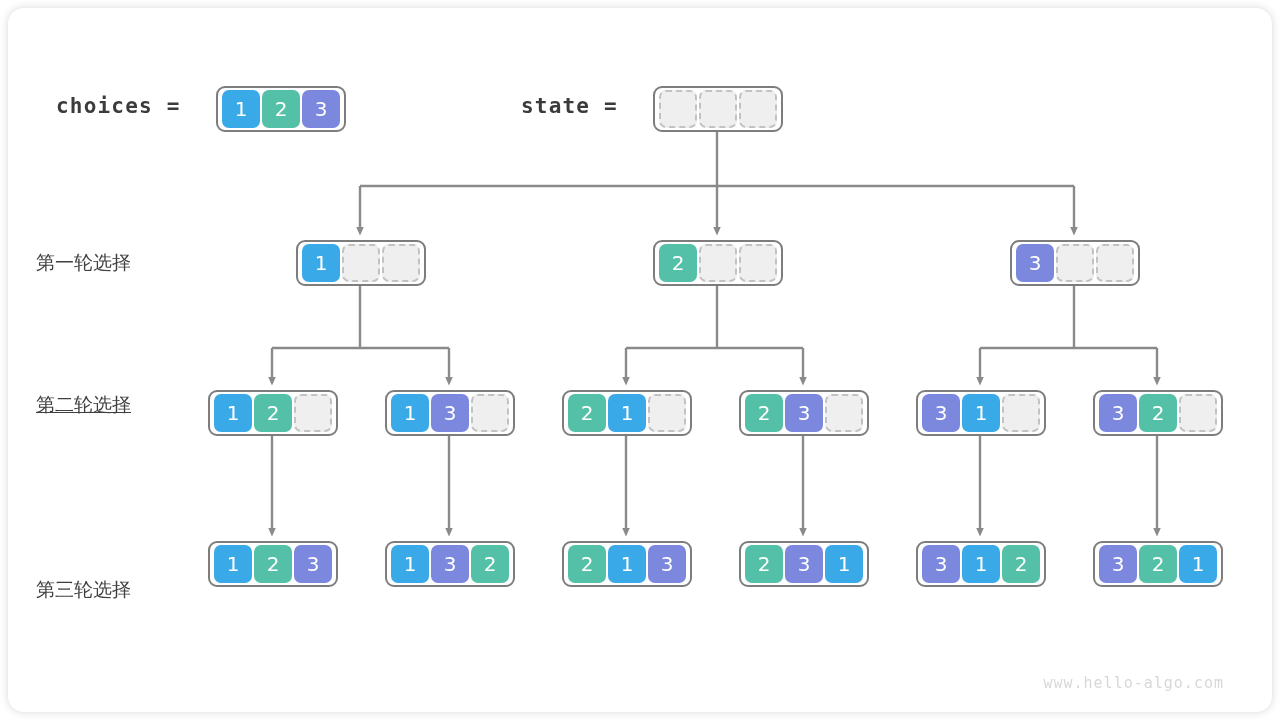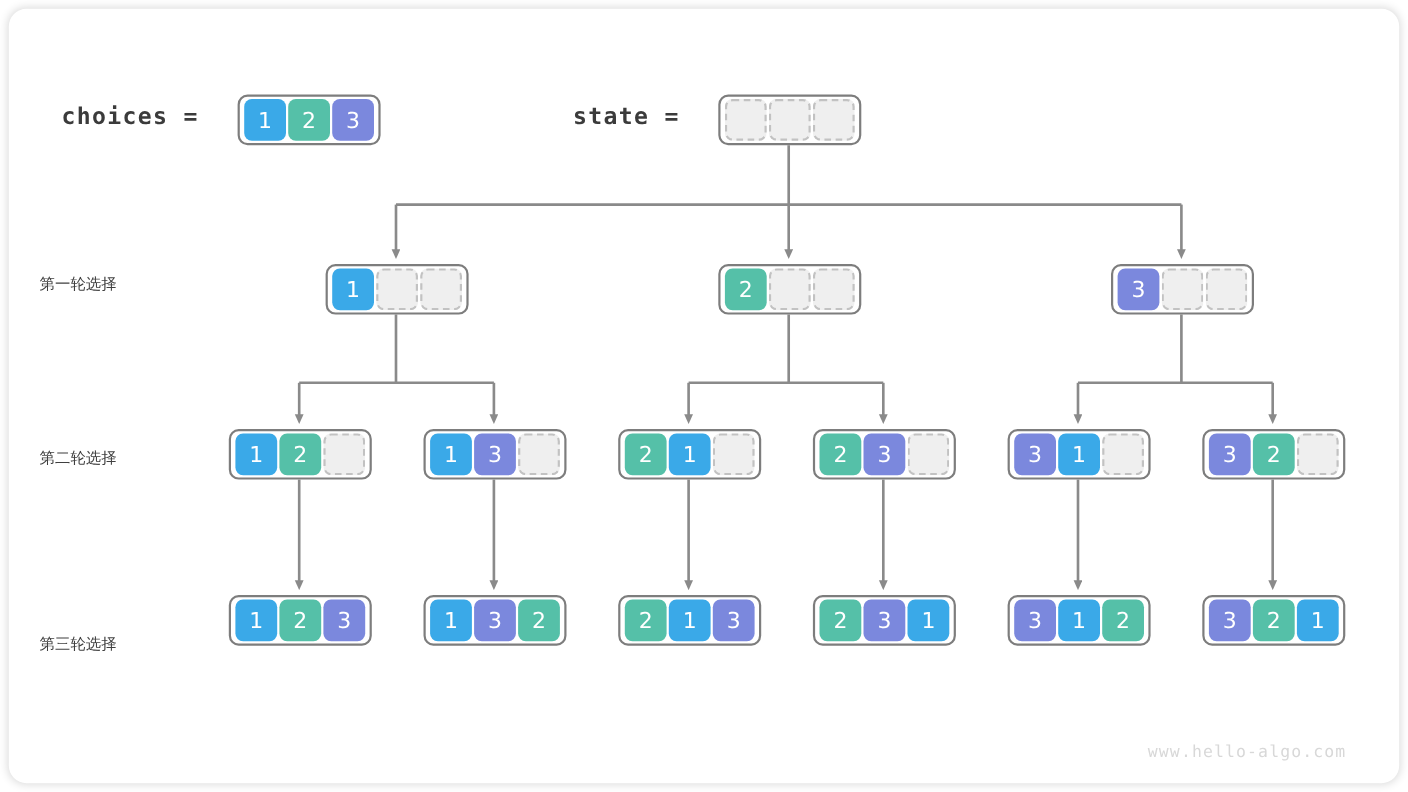--- a/index.html
+++ b/index.html
@@ -39,21 +39,21 @@
     font-family: "DejaVu Sans Mono", monospace;
     font-weight: bold;
     font-size: 21px;
     color: #3b3b3b;
     letter-spacing: 1.2px;
     white-space: nowrap;
   }
   .row-label {
     position: absolute;
     font-family: "DejaVu Sans", sans-serif;
-    font-size: 14px;
+    font-size: 19px;
     color: #3f3f3f;
     white-space: nowrap;
   }
   .watermark {
     position: absolute;
     right: 56px;
     bottom: 28px;
     font-family: "DejaVu Sans Mono", monospace;
     font-size: 15px;
     color: #d8d8d8;
@@ -126,21 +126,21 @@
         <path d="M803,436 L803,532" marker-end="url(#arrow)"></path>
         <path d="M980,436 L980,532" marker-end="url(#arrow)"></path>
         <path d="M1157,436 L1157,532" marker-end="url(#arrow)"></path>
       </g>
   </svg>
 
   <div class="mono-label" style="left:56px; top:94px;">choices =</div>
   <div class="mono-label" style="left:521px; top:94px;">state =</div>
 
   <div class="row-label" style="left:36px; top:250px;">第一轮选择</div>
-  <div class="row-label" style="left:36px; top:408px;">第二轮选择</div>
+  <div class="row-label" style="left:36px; top:392px;text-decoration:underline;">第二轮选择</div>
   <div class="row-label" style="left:36px; top:551px;margin-top:26px;">第三轮选择</div>
 
   <div id="nodes">
       <div class="node" style="left: 216px; top: 86px; border-color: rgb(125, 125, 125);">
         <div class="cell" style="background: rgb(58, 169, 232);">1</div>
         <div class="cell" style="background: rgb(85, 192, 168);">2</div>
         <div class="cell" style="background: rgb(123, 136, 221);">3</div>
       </div>
       <div class="node" style="left: 653px; top: 86px; border-color: rgb(125, 125, 125);">
         <div class="cell empty" style="background: rgb(239, 239, 239); border-color: rgb(194, 194, 194);"></div>

